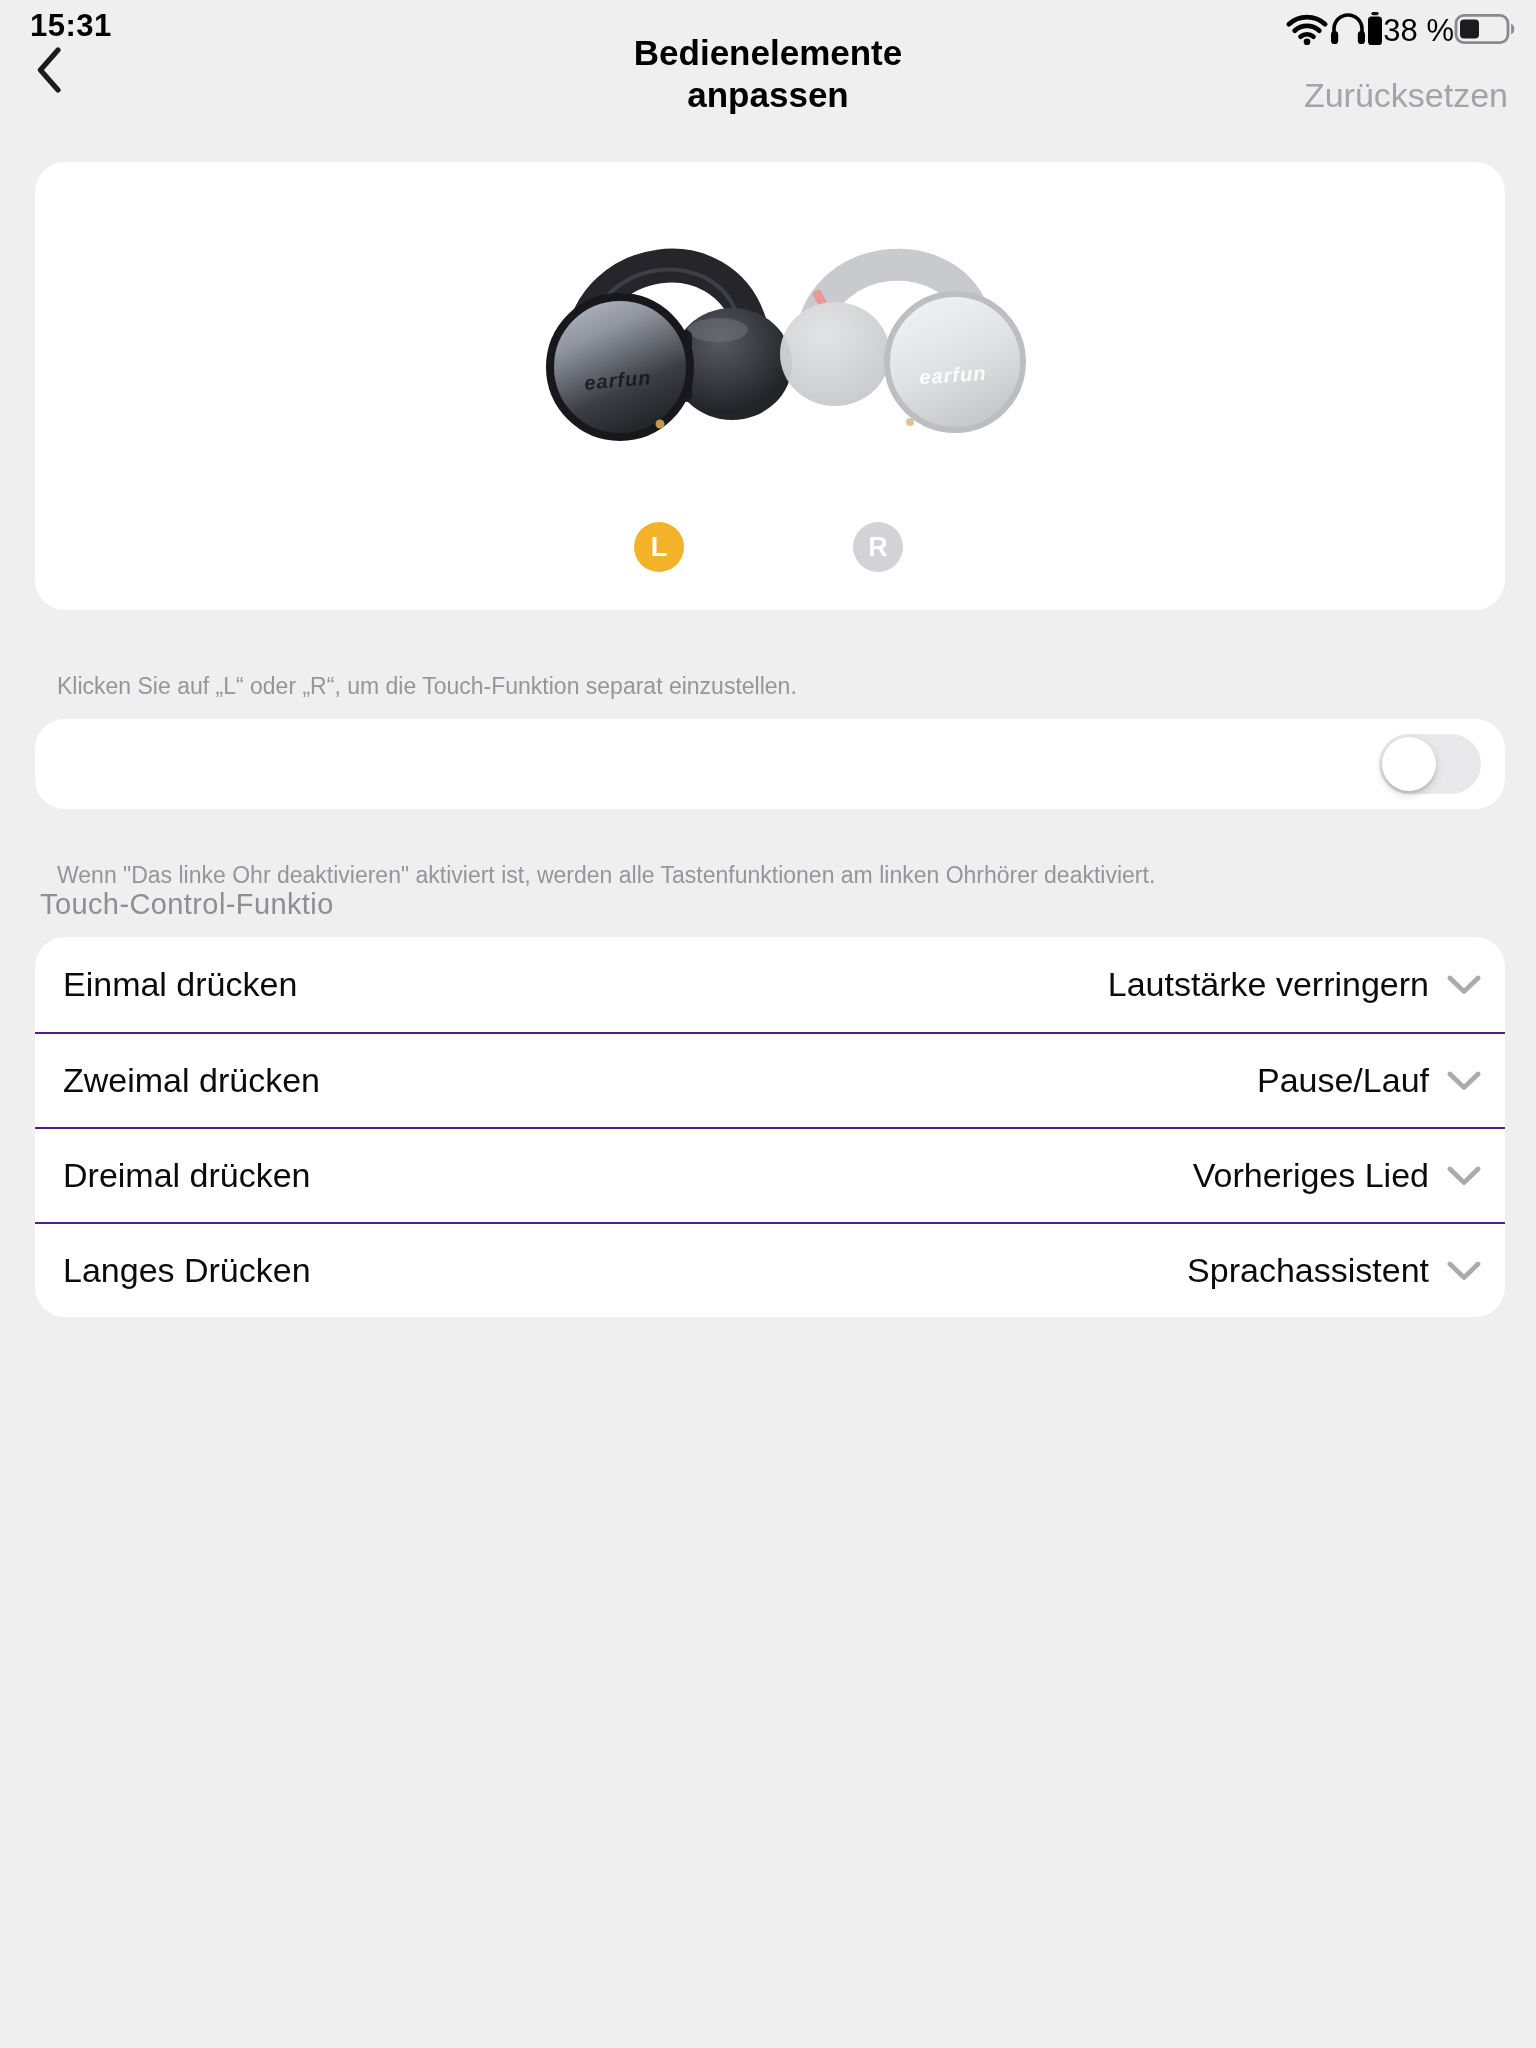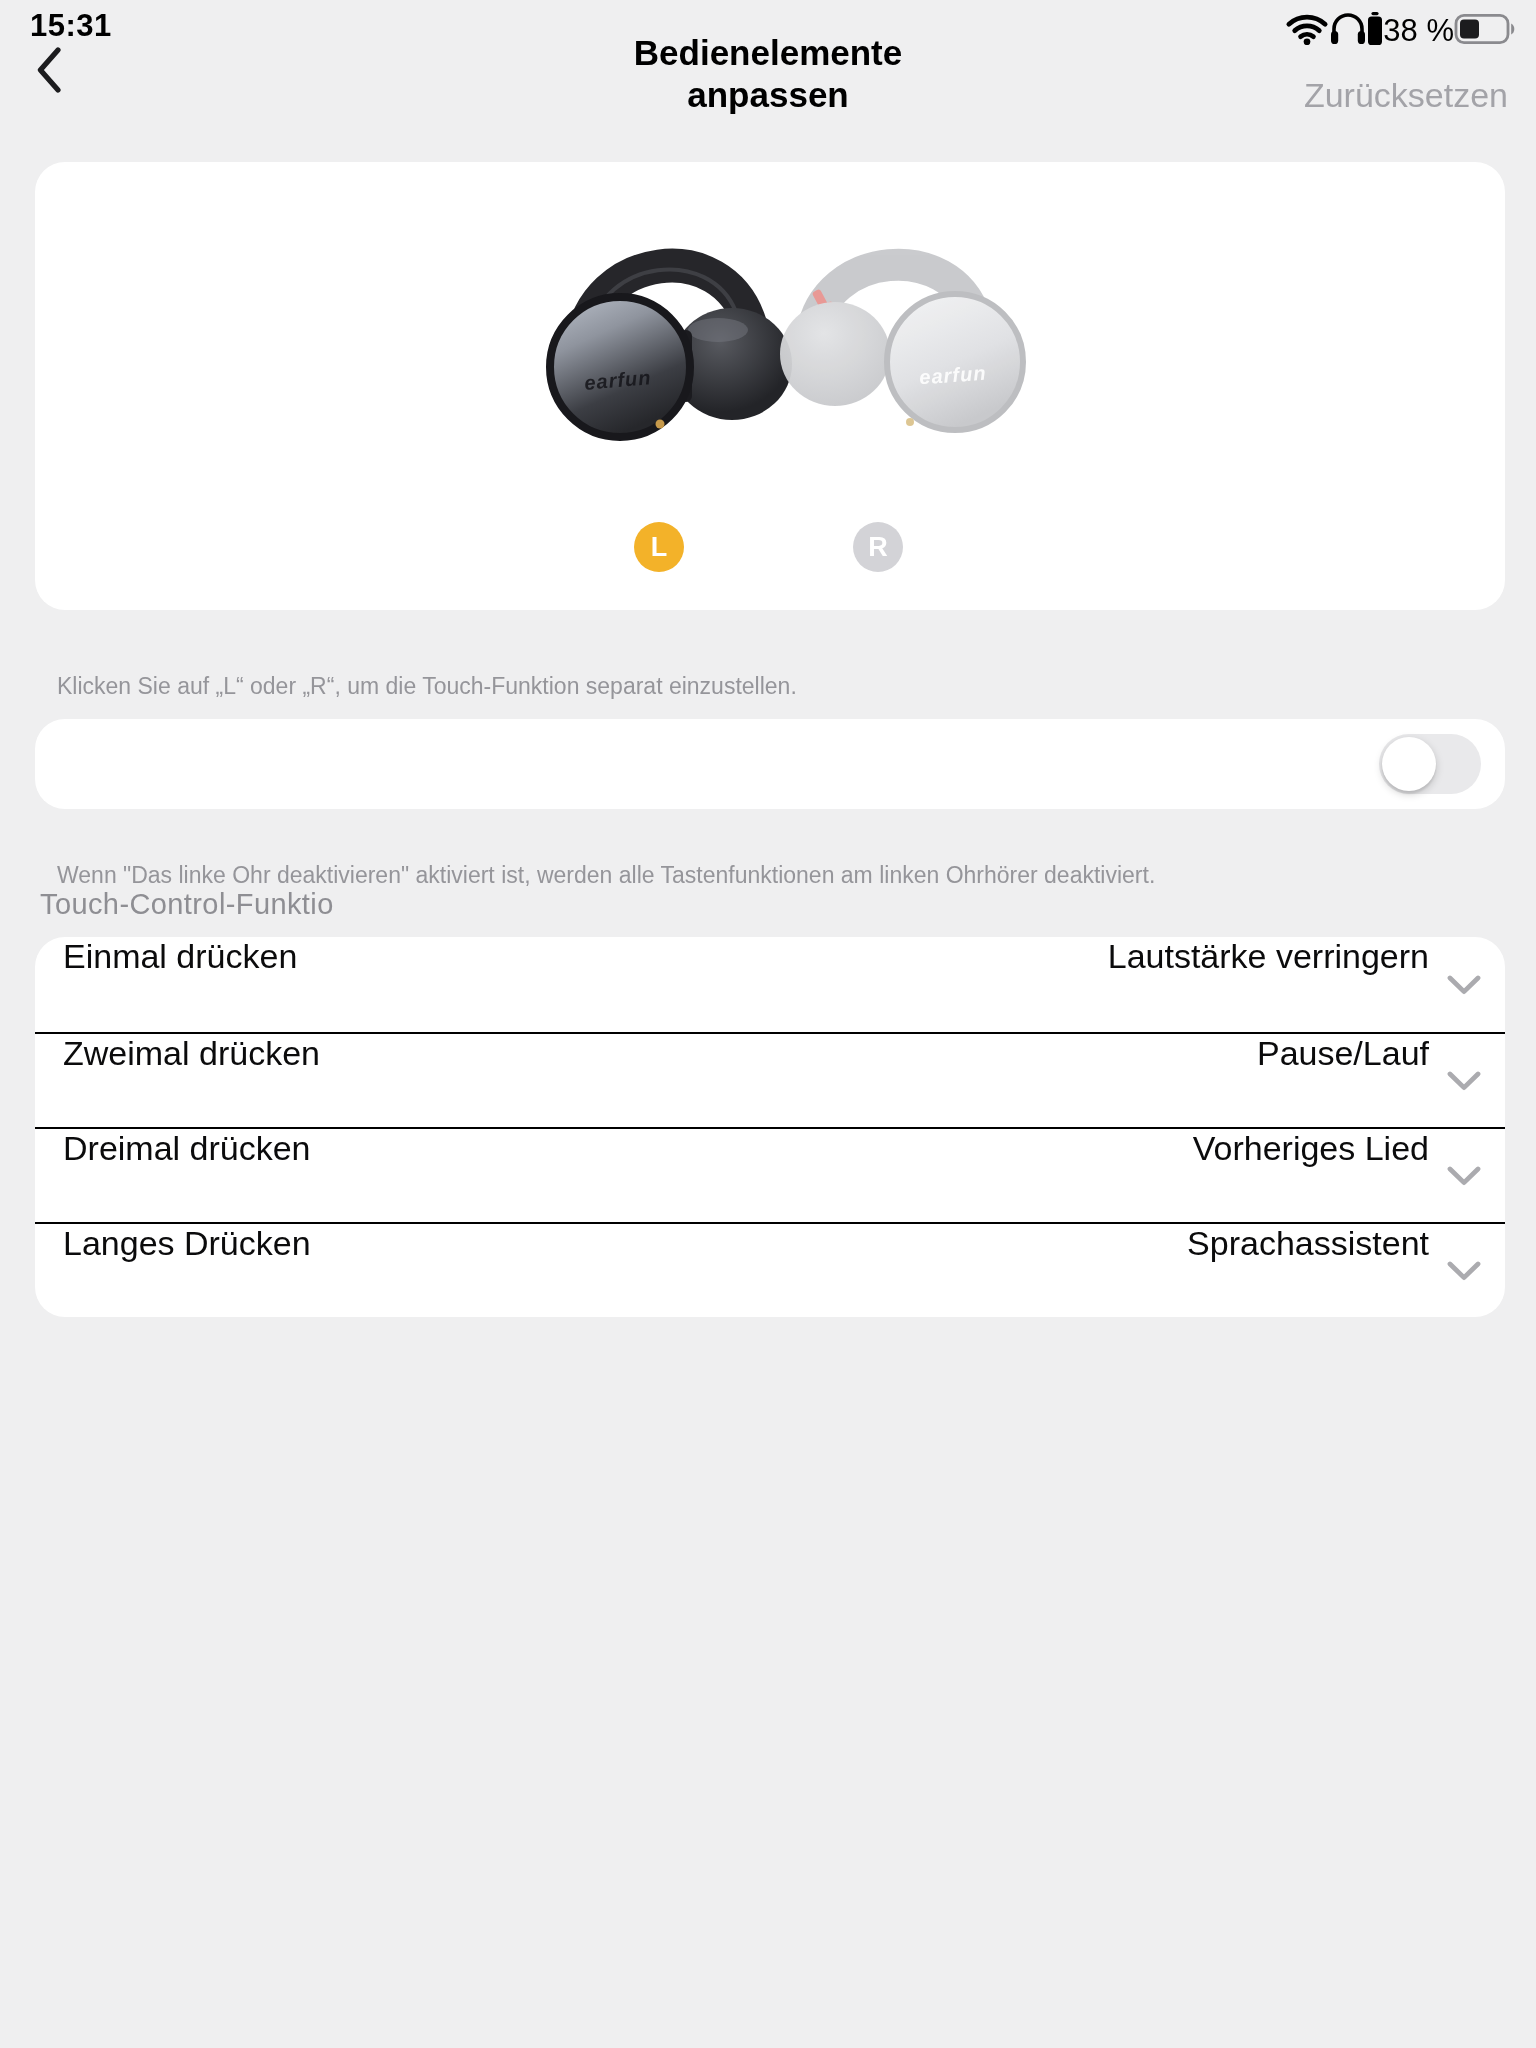--- a/index.html
+++ b/index.html
@@ -72,24 +72,24 @@
     background:#E9E9EB; position:relative; cursor:pointer; flex:0 0 auto;
   }
   .switch .knob {
     position:absolute; left:3px; top:3px; width:54px; height:54px;
     border-radius:50%; background:#FFFFFF;
     box-shadow:0 3px 8px rgba(0,0,0,.18), 0 3px 2px rgba(0,0,0,.08);
   }
   
   .card-functions { top:937px; }
   .func-row {
-    height:95px; display:flex; 
+    height:95px; display:flex; align-items:center;
     padding:0 24px 0 28px; cursor:pointer;
   }
-  .func-row + .func-row { border-top:2px solid #000000; }
+  .func-row + .func-row { border-top:2px solid #4c1d95; }
   .func-label { font-size:34px; color:#0B0B0C; }
   .func-value { margin-left:auto; font-size:34px; color:#0B0B0C; }
   .func-chevron { margin-left:18px; display:flex; align-items:center; }
 </style>
 </head>
 <body>
 
 <div class="time">15:31</div>
 
 <div class="status-right">

